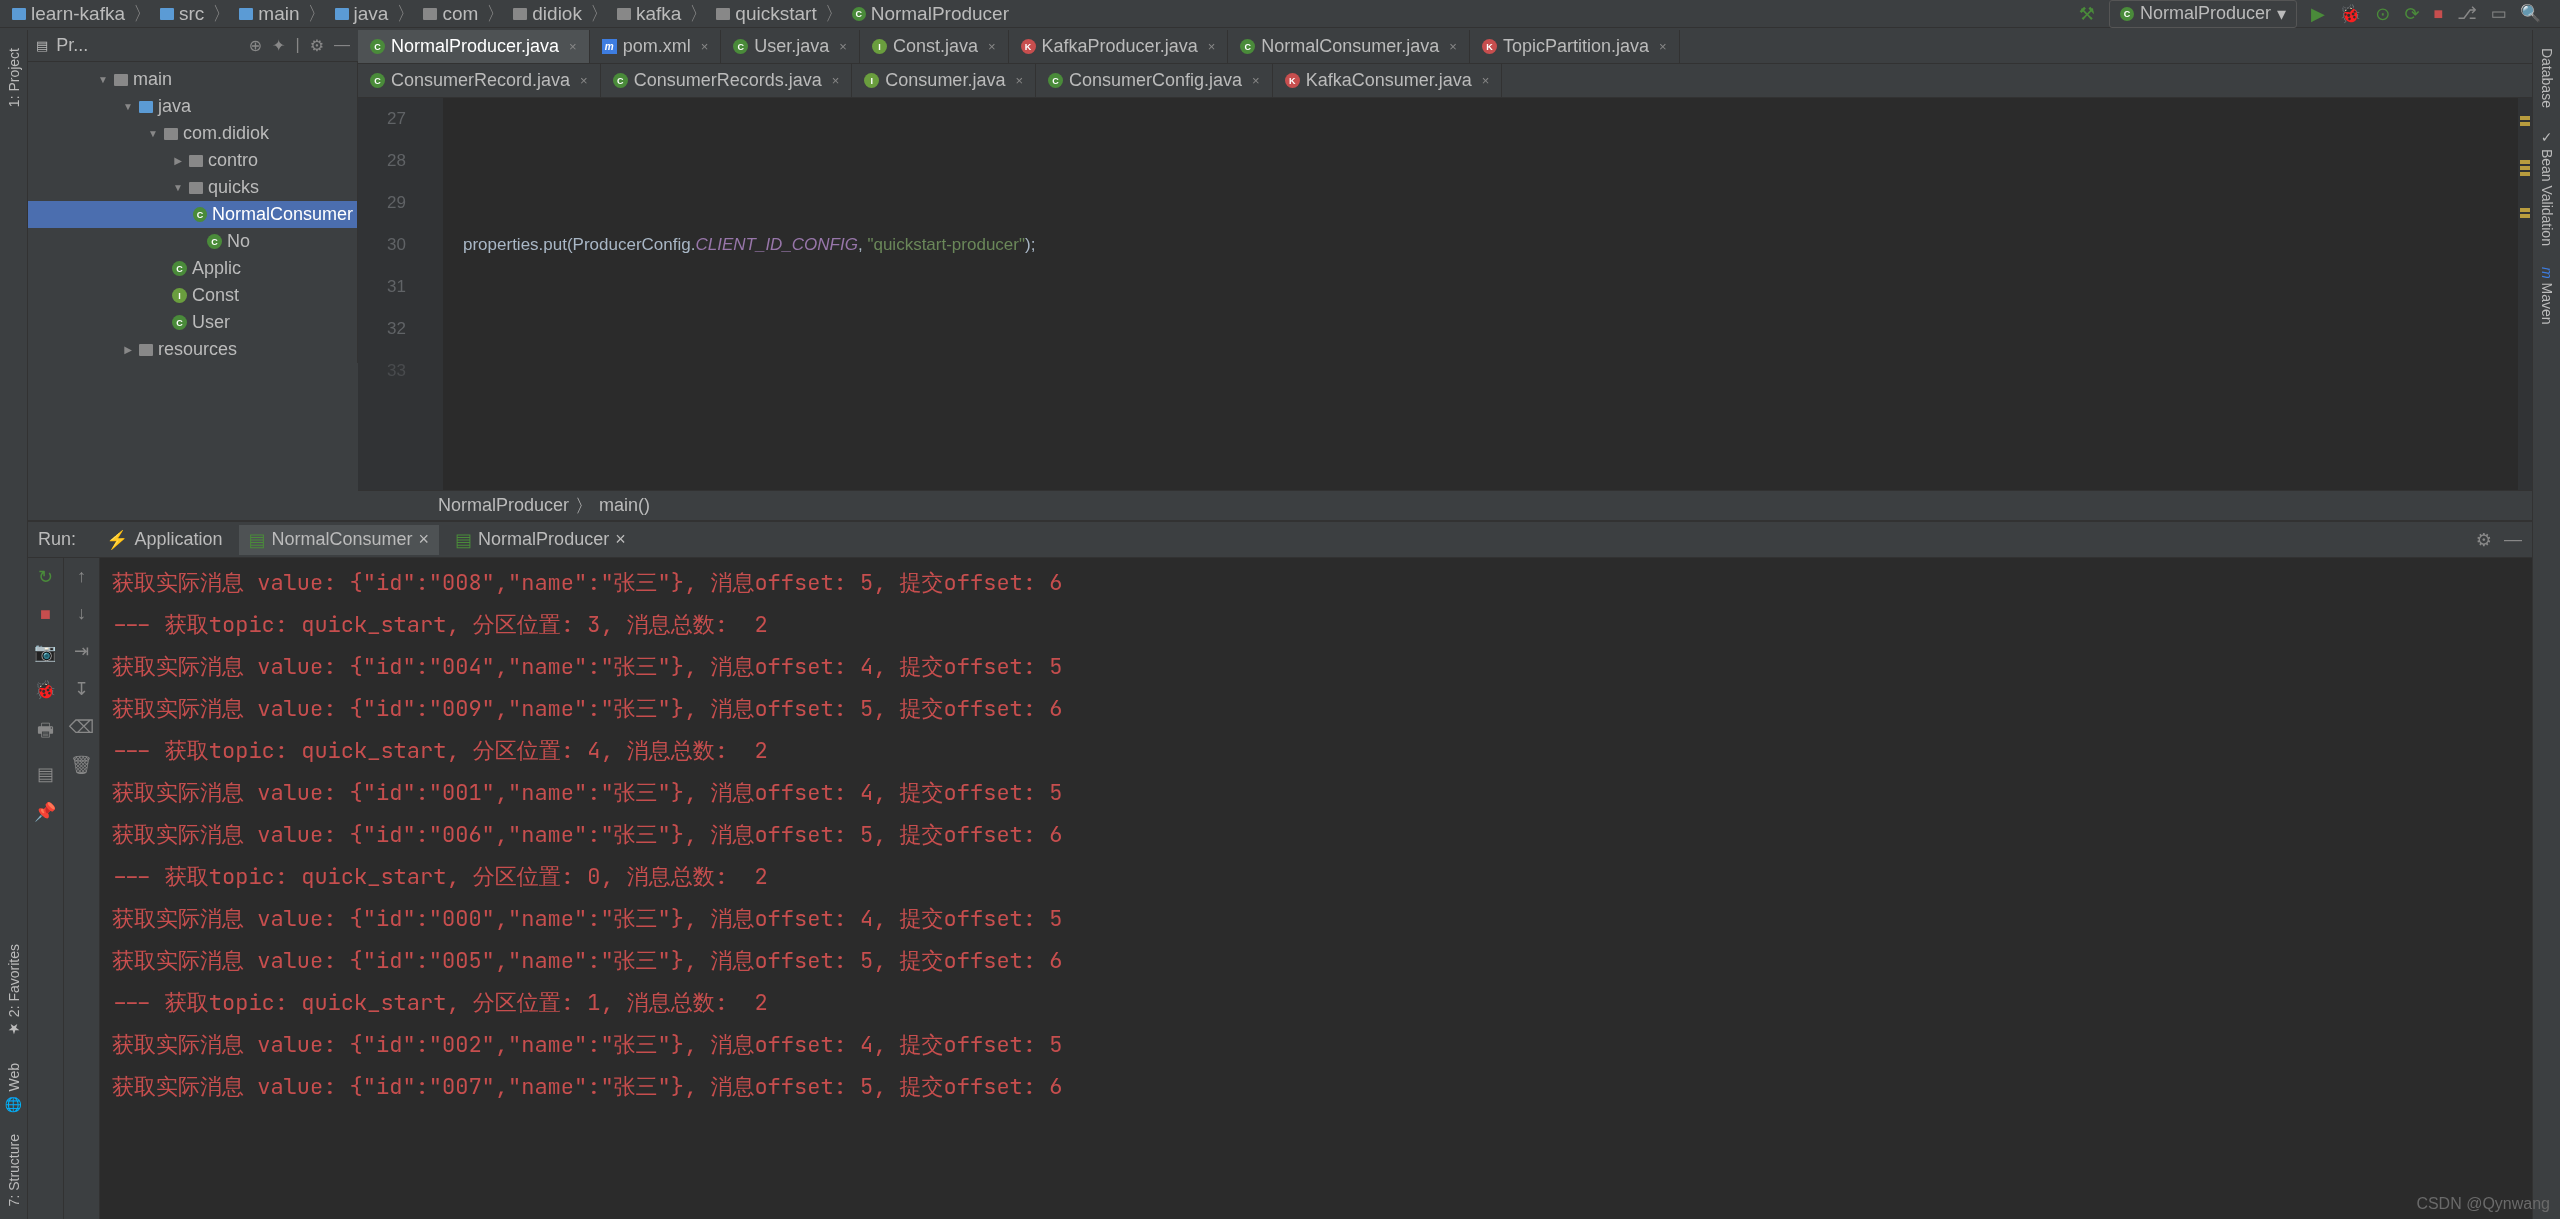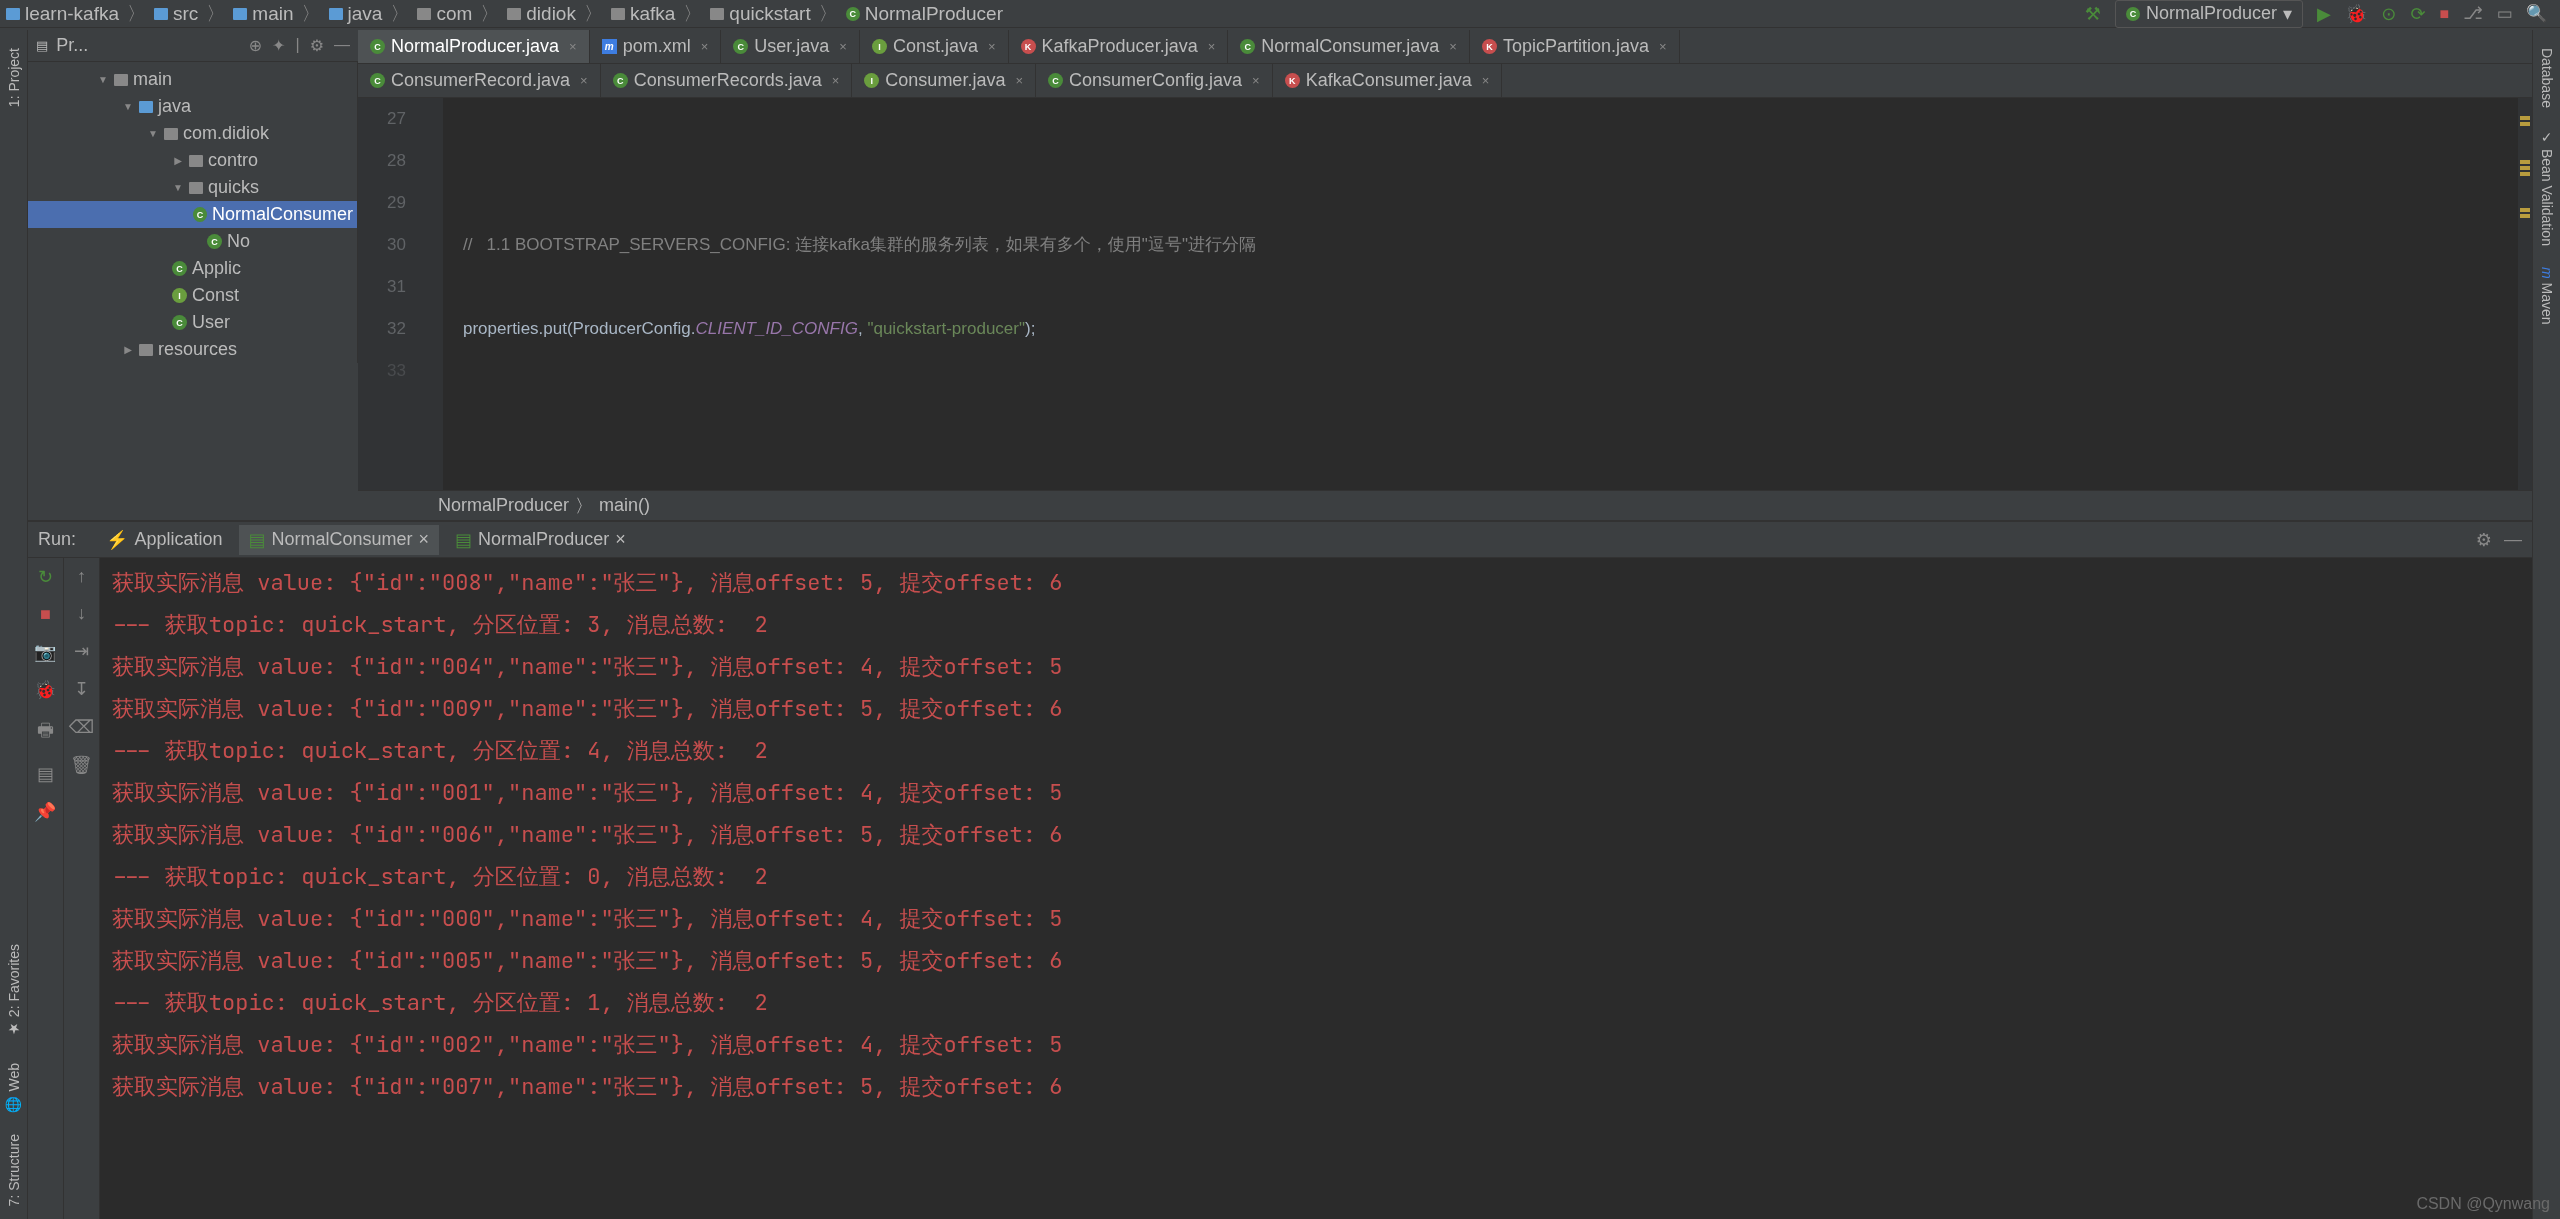--- a/index.html
+++ b/index.html
@@ -1,19 +1,19 @@
 <!DOCTYPE html>
 <html><head>
 <meta charset="utf-8">
 <style>
 * { margin: 0; padding: 0; box-sizing: border-box; font-family: "Segoe UI", Arial, sans-serif; }
 body { background: #3c3f41; color: #bbb; font-size: 13px; overflow: hidden; width: 2560px; height: 1219px; position: relative; }
 
 
-.nav-bar { height: 28px; background: #3c3f41; display: flex; align-items: center; padding: 0 4px; border-bottom: 1px solid #323232; }
+.nav-bar { height: 28px; background: #3c3f41; display: flex; align-items: center; padding: 0 10px; border-bottom: 1px solid #323232; }
 .nav-crumbs { display: flex; align-items: center; gap: 4px; flex: 1; font-size: 19px; color: #bbb; }
 .nav-crumbs .crumb { display: flex; align-items: center; gap: 5px; padding: 0 2px; }
 .nav-crumbs .sep { color: #888; margin: 0 2px; }
 .folder-icon { width: 14px; height: 12px; background: #5b9bd5; display: inline-block; border-radius: 1px; }
 .folder-gray { width: 14px; height: 12px; background: #888; display: inline-block; border-radius: 1px; }
 .class-icon { width: 14px; height: 14px; border-radius: 50%; background: #4a8b3a; display: inline-flex; align-items: center; justify-content: center; font-size: 9px; color: #fff; font-weight: bold; }
 .nav-right { display: flex; align-items: center; gap: 14px; padding-right: 8px; }
 .hammer-icon { color: #4a8b3a; font-size: 18px; }
 .run-config { border: 1px solid #555; padding: 2px 10px; border-radius: 3px; display: flex; align-items: center; gap: 6px; font-size: 18px; }
 .play-green { color: #4a8b3a; font-size: 18px; }
@@ -317,21 +317,20 @@
           <div>28</div>
           <div>29</div>
           <div>30</div>
           <div>31</div>
           <div>32</div>
           <div style="opacity:.5">33</div>
         </div>
         <div class="gutter-fold"></div>
         <div class="code-lines">
 <div class="code-line"></div>
-<div class="code-line"><span class="c-comment">//   1.1 BOOTSTRAP_SERVERS_CONFIG: 连接kafka集群的服务列表，如果有多个，使用"逗号"进行分隔</span></div>
 <div class="code-line"><span class="c-ident">properties.put(ProducerConfig.</span><span class="c-const">CLIENT_ID_CONFIG</span><span class="c-ident">, </span><span class="c-string">"quickstart-producer"</span><span class="c-ident">);</span></div>
 
 
         </div>
         <div class="right-marks">
           <div class="mark y" style="top:18px"></div>
             <div class="mark y" style="top:24px"></div>
           <div class="mark y" style="top:62px"></div>
             <div class="mark y" style="top:68px"></div>
             <div class="mark y" style="top:74px"></div>

